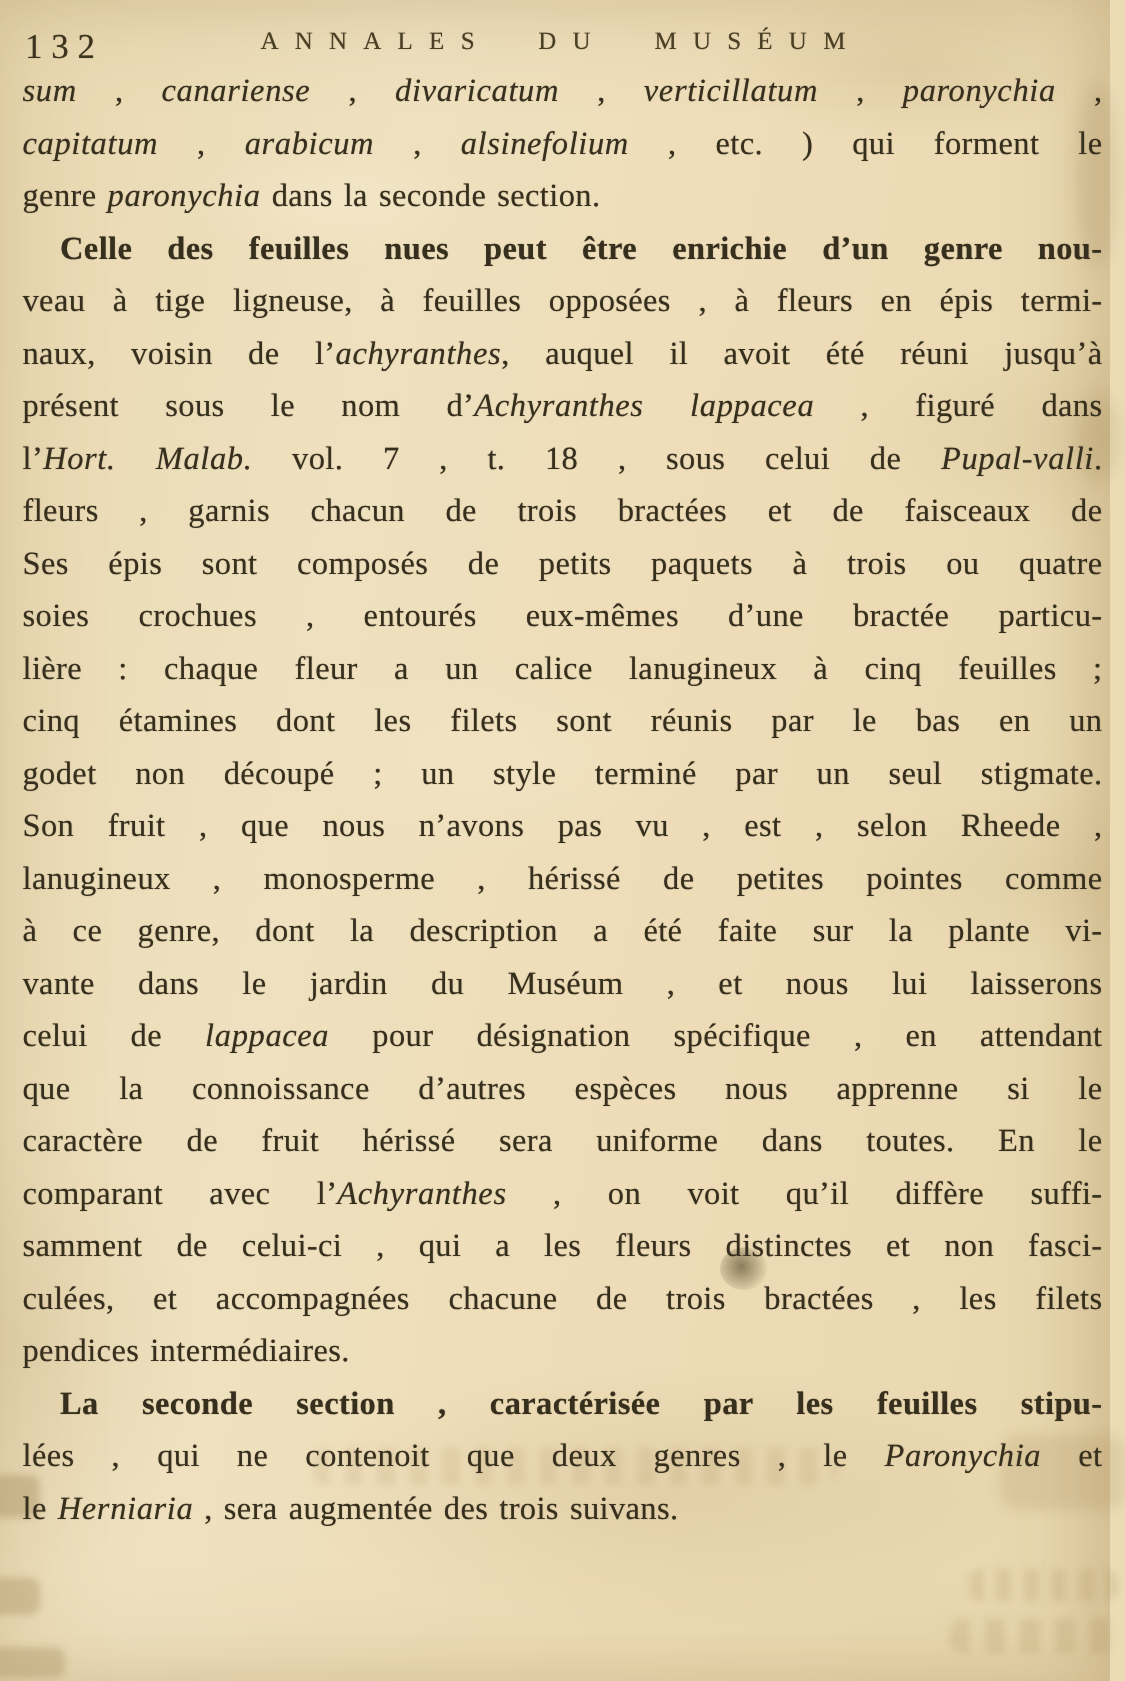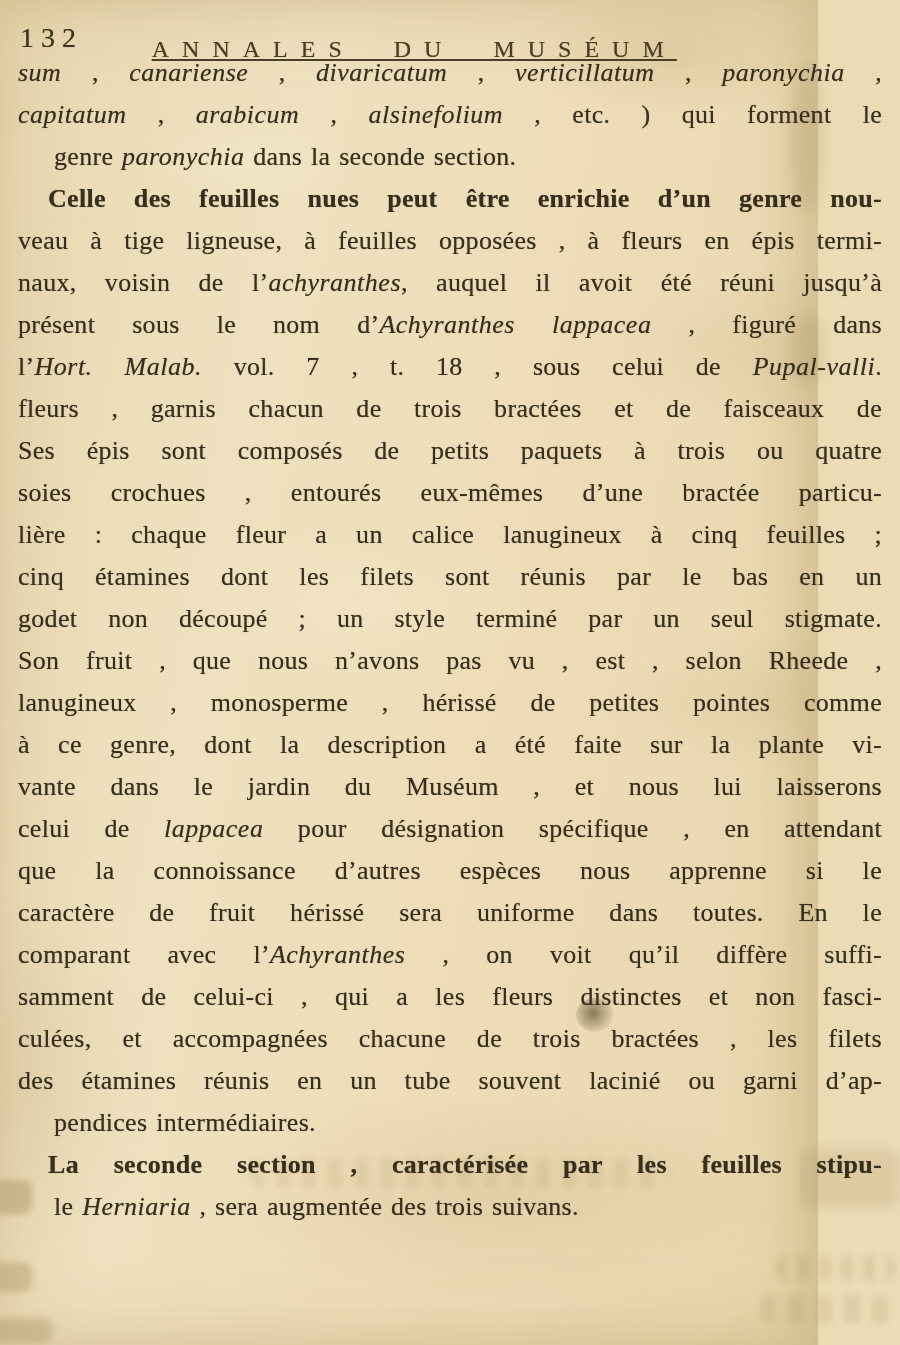--- a/index.html
+++ b/index.html
@@ -3,21 +3,21 @@
 <meta charset="utf-8">
 <style>
   html,body{margin:0;padding:0;}
   body{
     width:900px;height:1345px;
     font-family:"Liberation Serif","DejaVu Serif",serif;
     background:#ebdcb6;
     overflow:hidden;
   }
   .page{
-    position:relative;width:818px;height:1345px;
+    position:relative;width:888px;height:1345px;
     background:
       linear-gradient(100deg, #e9d9b2 0%, #efe1bf 30%, #eeddb8 55%, #e7d6ad 100%);
     color:#3a321f;
     box-shadow:inset 0 0 90px rgba(150,118,62,.20), inset -18px 0 40px rgba(140,108,55,.14);
   }
   
   .texture{
     position:absolute;inset:0;pointer-events:none;
     background-image:
       radial-gradient(ellipse 220px 90px at 82% 4%, rgba(156,125,70,.14), transparent 70%),
@@ -47,36 +47,36 @@
   .ghost-f{left:-8px;top:1318px;width:60px;height:24px;background:rgba(140,112,62,.26);border-radius:8px;}
   .ghost-g{left:800px;top:1148px;width:100px;height:60px;background:rgba(148,120,68,.16);border-radius:14px;filter:blur(5px);}
 
   .running-head{position:absolute;left:0;top:18px;width:100%;height:40px;}
   .pagenum{
     position:absolute;left:20px;top:4px;
     font-size:28px;letter-spacing:7px;color:#3d341f;
     text-shadow:0 0 .8px rgba(58,50,31,.6);
   }
   .running-title{
-    position:absolute;left:50%;top:18px;transform:translateX(-49%);
-    font-size:24px;letter-spacing:13px;word-spacing:20px;white-space:nowrap;
-    color:#4a3f24;text-shadow:0 0 .8px rgba(64,54,32,.55);text-decoration:underline;
+    position:absolute;left:50%;top:4px;transform:translateX(-49%);
+    font-size:20px;letter-spacing:13px;word-spacing:20px;white-space:nowrap;
+    color:#4a3f24;text-shadow:0 0 .8px rgba(64,54,32,.55);
   }
 
   .text-block{
     position:absolute;left:18px;top:52px;width:864px;
   }
   .line{
     height:42px;line-height:42px;overflow:hidden;
     font-size:26px;letter-spacing:.3px;word-spacing:2px;
     text-align:justify;text-align-last:justify;
     color:#372f1d;text-shadow:0 0 .9px rgba(55,47,30,.55);
     white-space:normal;
   }
-  .line.last{text-align-last:left;margin-left:36px;}
+  .line.last{text-align-last:left;}
   .line.indent{text-indent:30px;font-weight:bold;}
   .it{font-style:italic;letter-spacing:.5px;}
 </style>
 </head>
 <body>
 
 <div class="page">
   <div class="texture"></div>
 
   <div class="stain stain-right-top"></div>
@@ -116,21 +116,21 @@
         <div class="line"><span>Son fruit ,  que nous n’avons pas vu , est , selon Rheede ,</span></div>
         <div class="line"><span>lanugineux , monosperme , hérissé de petites pointes comme</span></div>
         <div class="line"><span>à ce genre, dont la description a été faite sur la plante vi-</span></div>
         <div class="line"><span>vante dans le jardin du Muséum , et nous lui laisserons</span></div>
         <div class="line"><span>celui de </span><span class="it">lappacea</span><span> pour désignation spécifique , en attendant</span></div>
         <div class="line"><span>que la connoissance d’autres espèces nous apprenne si le</span></div>
         <div class="line"><span>caractère de fruit hérissé sera uniforme dans toutes. En le</span></div>
         <div class="line"><span>comparant avec l’</span><span class="it">Achyranthes</span><span> , on voit qu’il diffère suffi-</span></div>
         <div class="line"><span>samment de celui-ci , qui a les fleurs distinctes et non fasci-</span></div>
         <div class="line"><span>culées, et accompagnées chacune de trois bractées , les filets</span></div>
-        <div class="line"><span>des étamines réunis en un tube souvent lacinié ou garni d’ap-</span></div>
         <div class="line last"><span>pendices intermédiaires.</span></div>
       </div>
       <div>
         <div class="line indent"><span>La seconde section , caractérisée par les feuilles stipu-</span></div>
+        <div class="line"><span>lées , qui ne contenoit que deux genres , le </span><span class="it">Paronychia</span><span> et</span></div>
         <div class="line last"><span>le </span><span class="it">Herniaria</span><span> , sera augmentée des trois suivans.</span></div>
       </div>
     </main>
 </div>
 
 </body></html>

